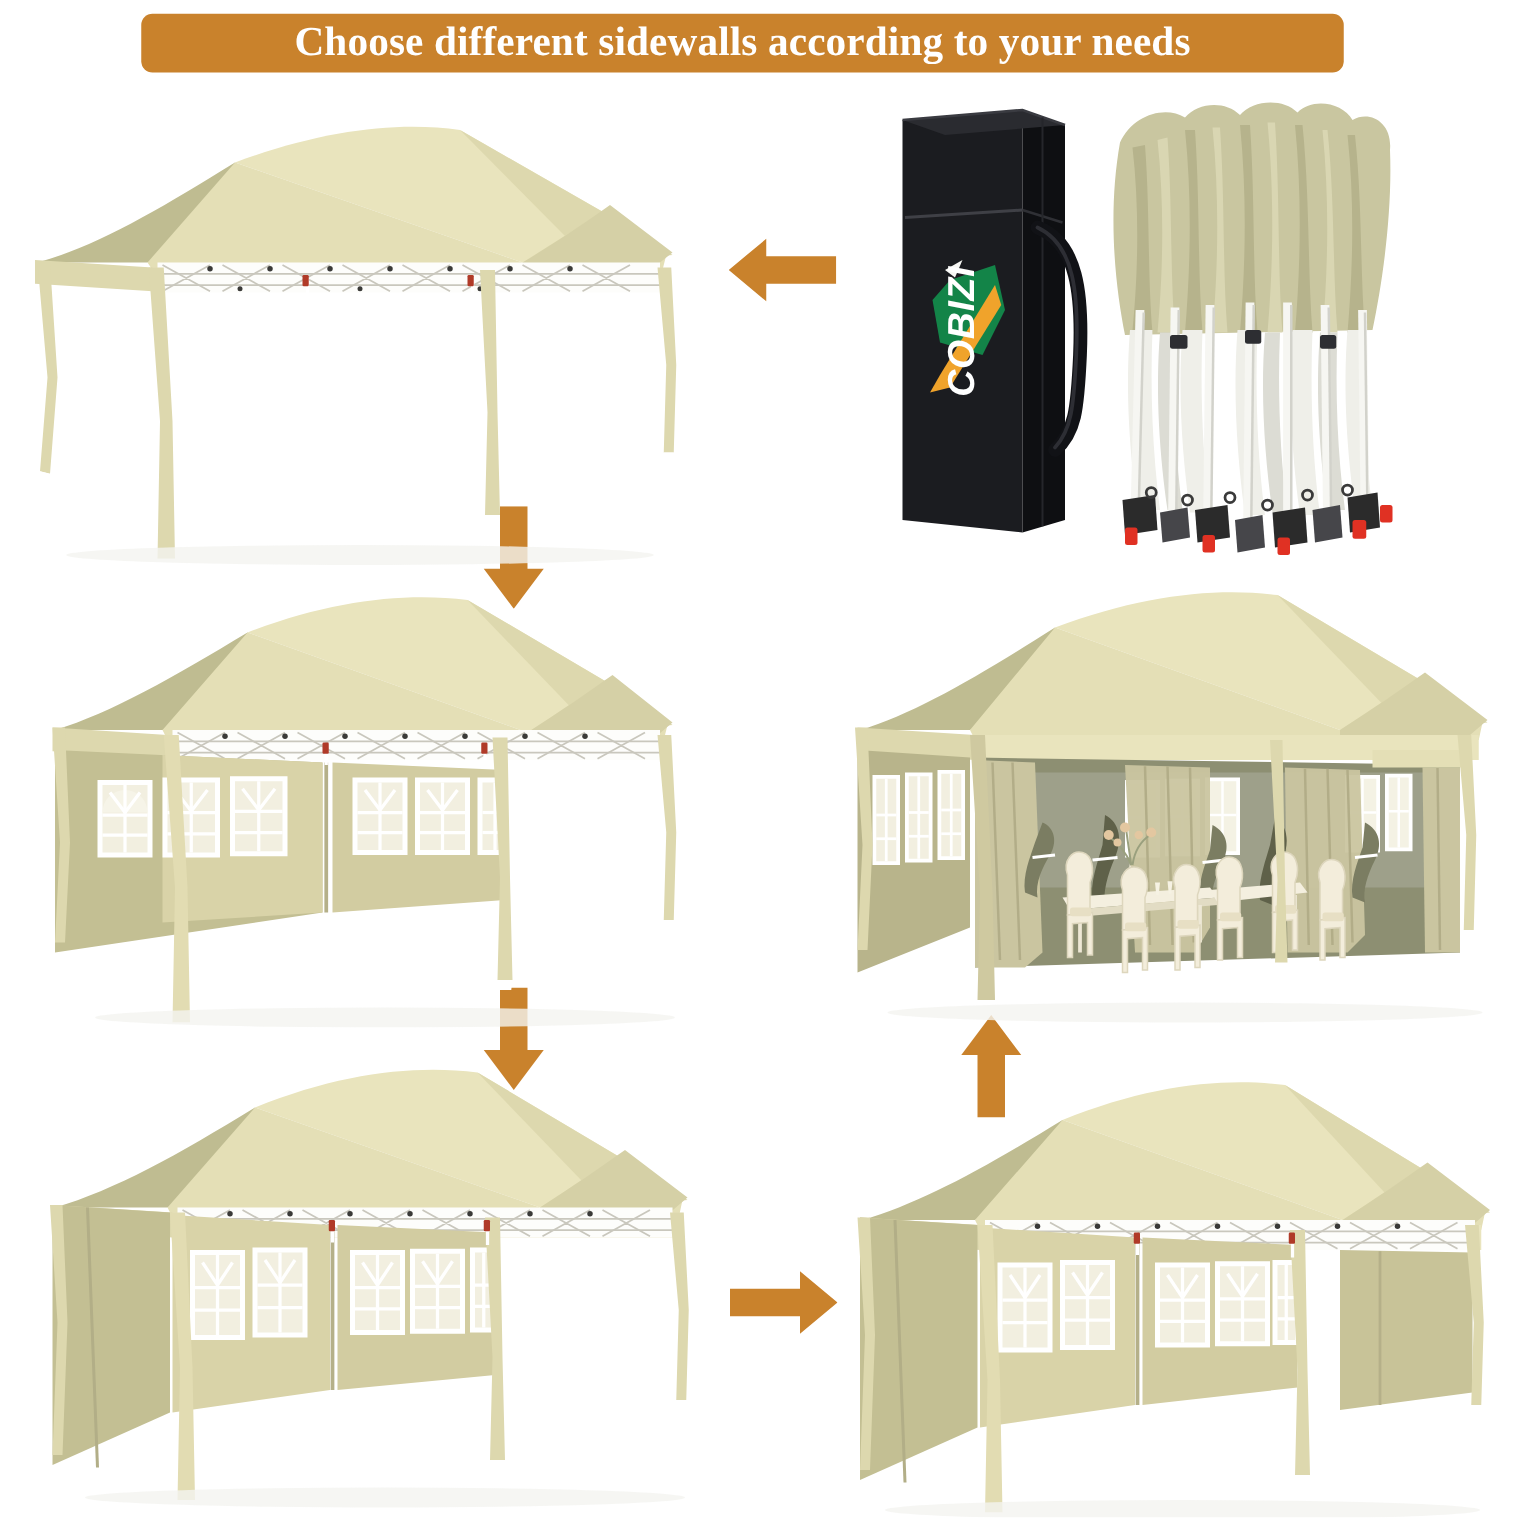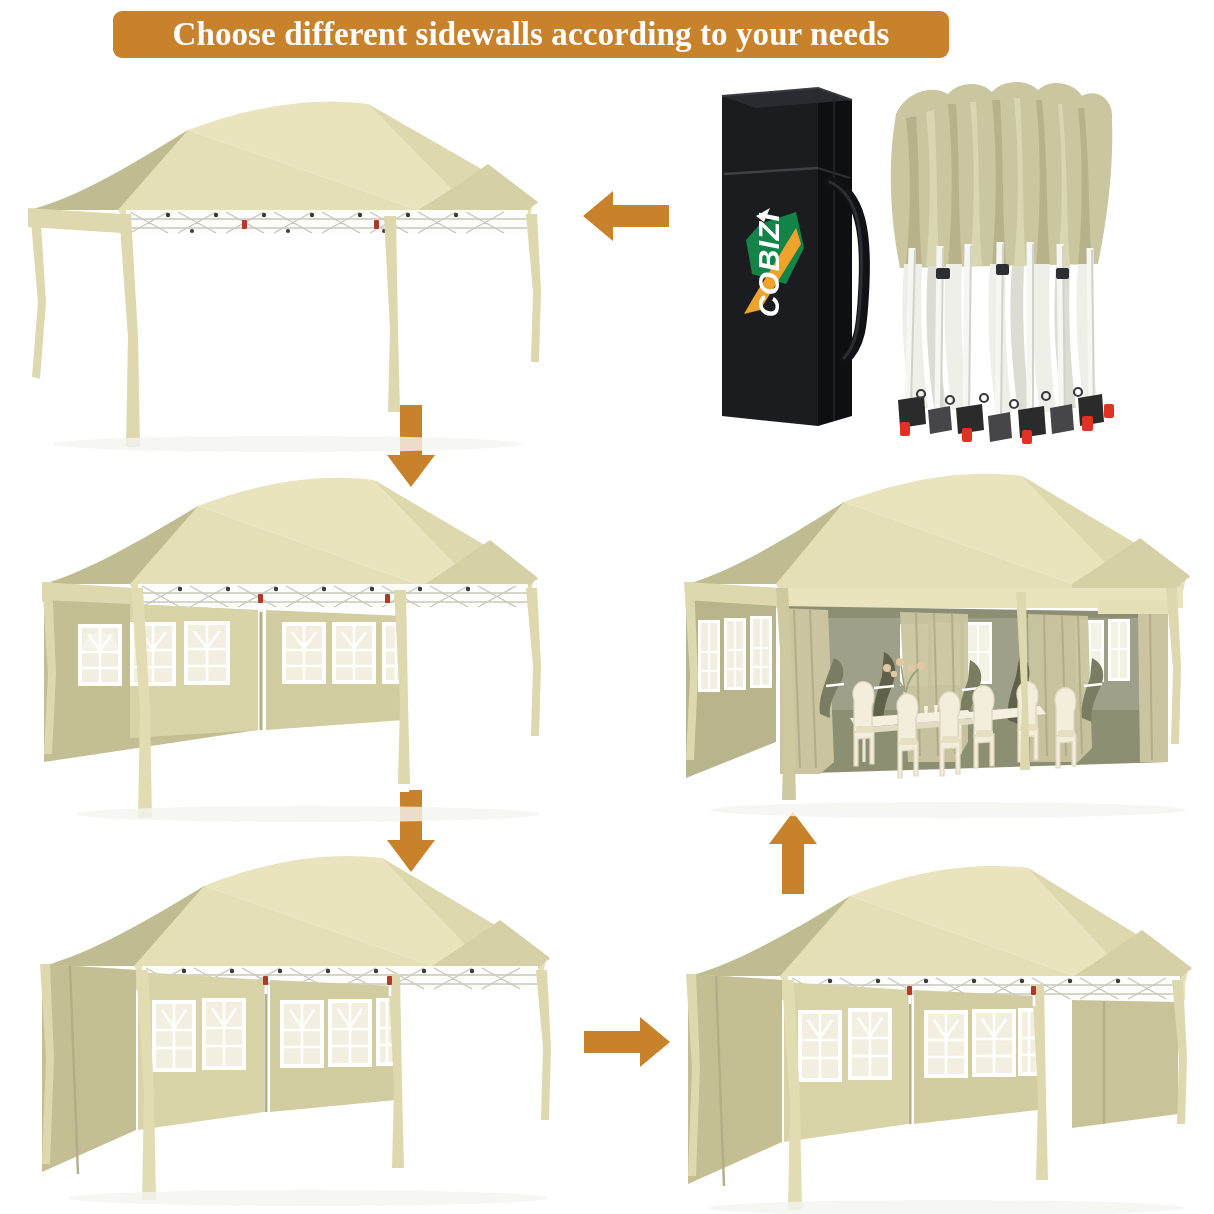--- a/index.html
+++ b/index.html
@@ -1,21 +1,21 @@
 <!DOCTYPE html>
 <html><head>
 <meta charset="utf-8">
 <style>
   html,body{margin:0;padding:0;background:#ffffff;}
   body{width:1214px;height:1214px;position:relative;overflow:hidden;
        font-family:"Liberation Serif",serif;}
 
   
   #header-banner{
-    position:absolute;left:113px;top:11px;width:836px;height:47px;
+    position:absolute;left:113px;top:11px;width:962px;height:47px;
     background:#c9822c;border-radius:9px;
     display:flex;align-items:center;justify-content:center;
     box-sizing:border-box;
   }
   #header-banner .title{
     color:#ffffff;font-size:33px;font-weight:bold;letter-spacing:.1px;
     font-family:"Liberation Serif",serif;white-space:nowrap;line-height:1;
   }
 
   

